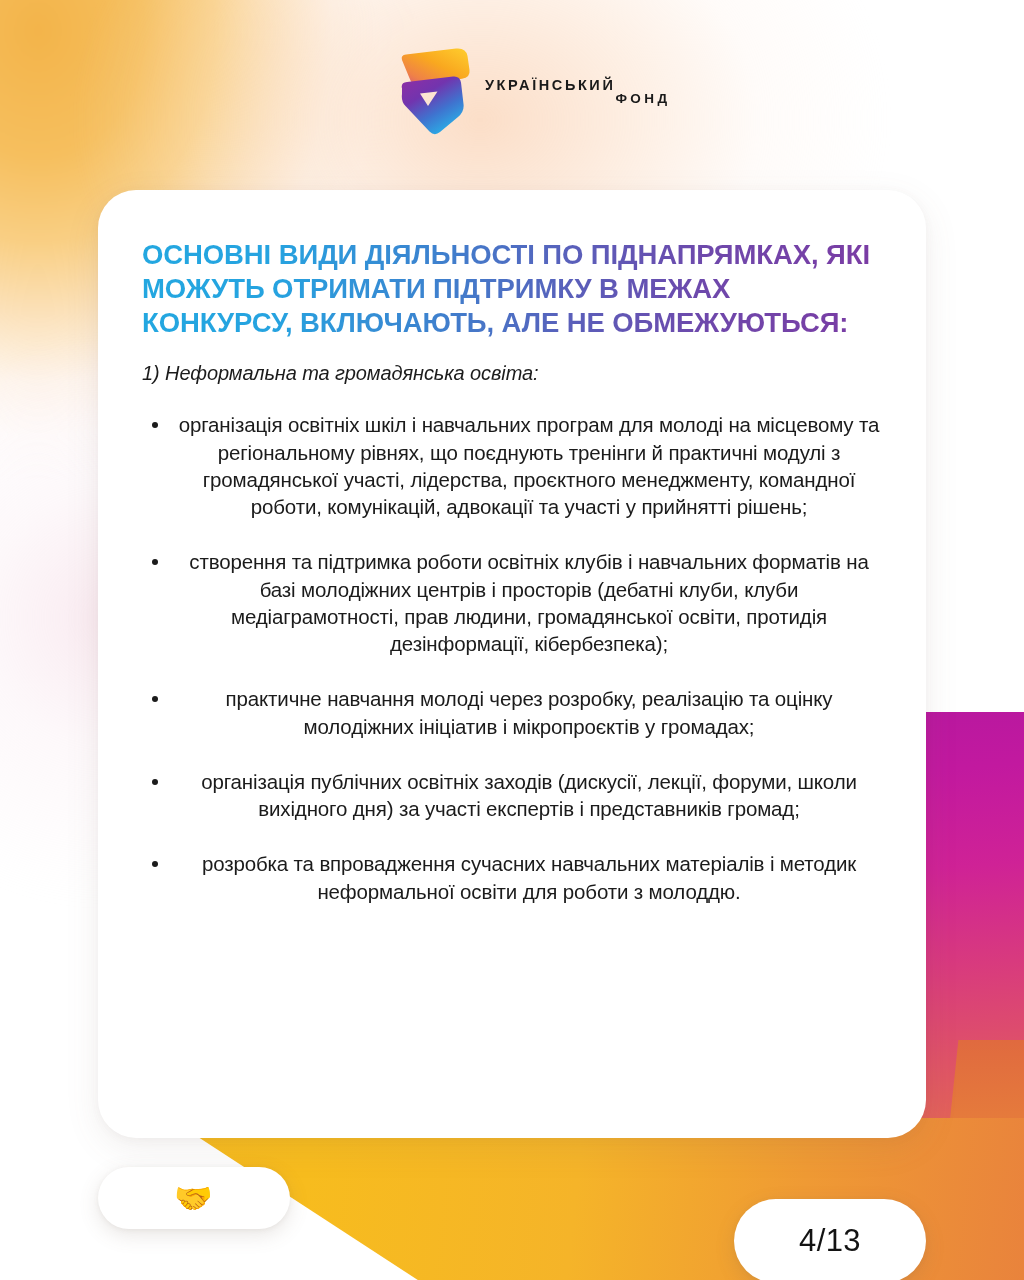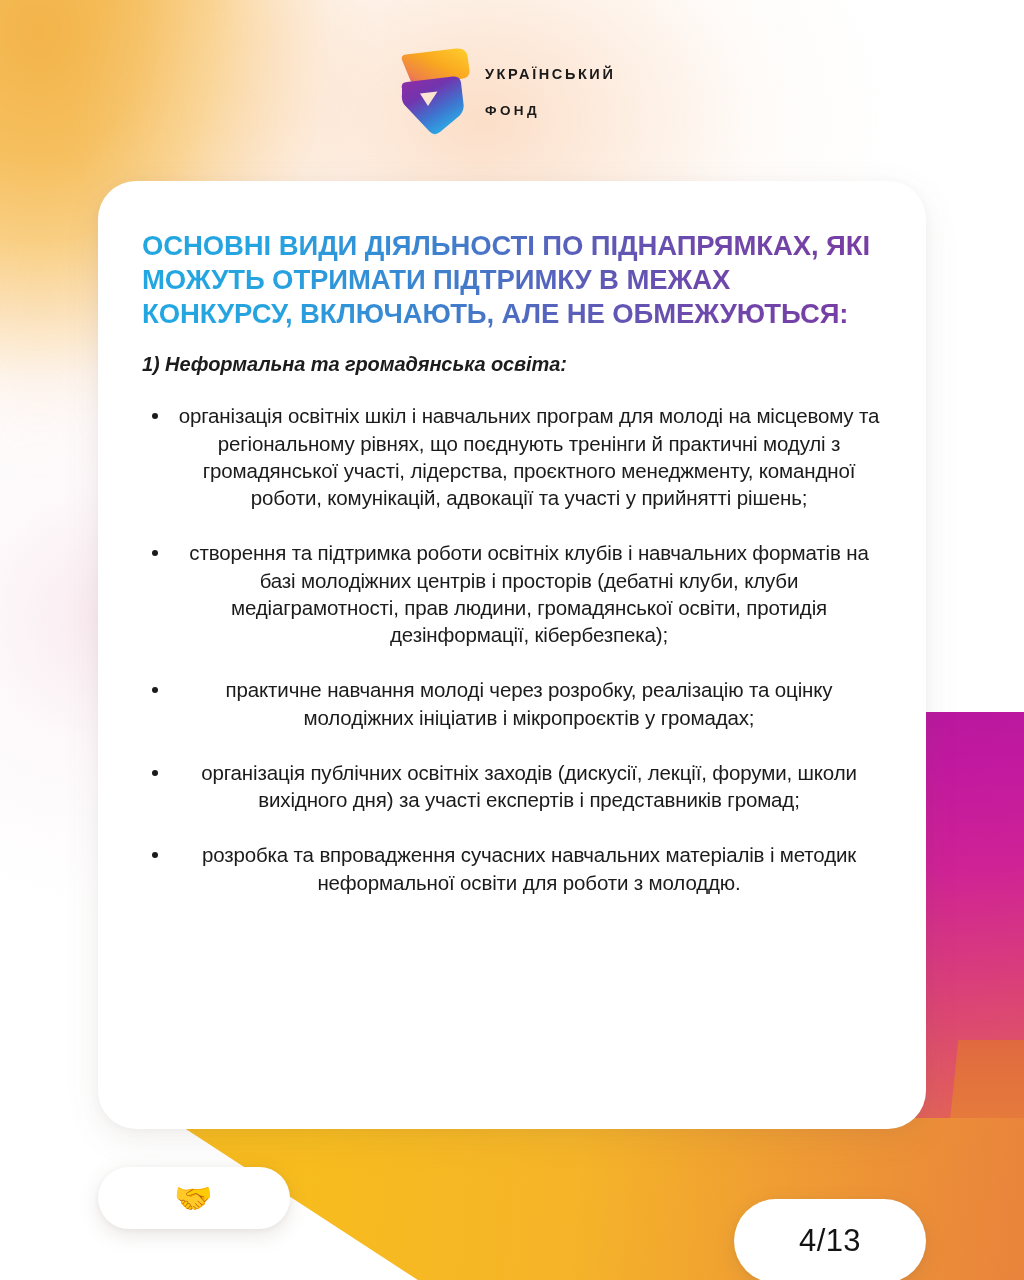--- a/index.html
+++ b/index.html
@@ -89,45 +89,44 @@
     left:396px; top:44px;
     display:flex; align-items:center; gap:13px;
     z-index:5;
   }
   .logo-mark {
     position:relative;
     width:76px; height:92px;
     flex:0 0 auto;
   }
   .logo-text {
-    display:flex; flex-direction:column;
+    display:flex; flex-direction:row;
     line-height:1;
     color:#1a1a1a;
     padding-top:4px;
-    gap:9px;
   }
   .logo-line1 {
     font-size:14.5px; font-weight:bold;
     letter-spacing:2.6px;
   }
   .logo-line2 {
     font-size:28.5px; font-weight:bold;
     letter-spacing:0.2px;
     margin-top:2px;
   }
   .logo-line3 {
     font-size:13.5px; font-weight:bold;
     letter-spacing:3.4px;
     margin-top:14px;
   }
 
   
   .card {
     position:absolute;
-    left:98px; top:181px;
+    left:98px; top:190px;
     width:828px; height:948px;
     background:#ffffff;
     border-radius:38px;
     box-shadow:0 10px 34px rgba(120,100,90,0.10),
                0 2px 10px rgba(120,100,90,0.05);
     padding:48px 42px 40px 44px;
     z-index:4;
   }
 
   .heading {
@@ -141,21 +140,21 @@
         #5a5fba 58%, #6e48ab 76%, #7b3ba3 100%);
     -webkit-background-clip:text;
     background-clip:text;
     color:transparent;
     -webkit-text-fill-color:transparent;
     margin-bottom:22px;
   }
 
   .subtitle {
     font-size:20px;
-    font-weight:bold;
+    font-weight:normal;
     font-style:italic;
     color:#1c1c1c;
     letter-spacing:-0.1px;
     margin-bottom:26px;
   }
 
   .bullets { list-style:none;text-align:center; }
 
   .bullet {
     position:relative;

